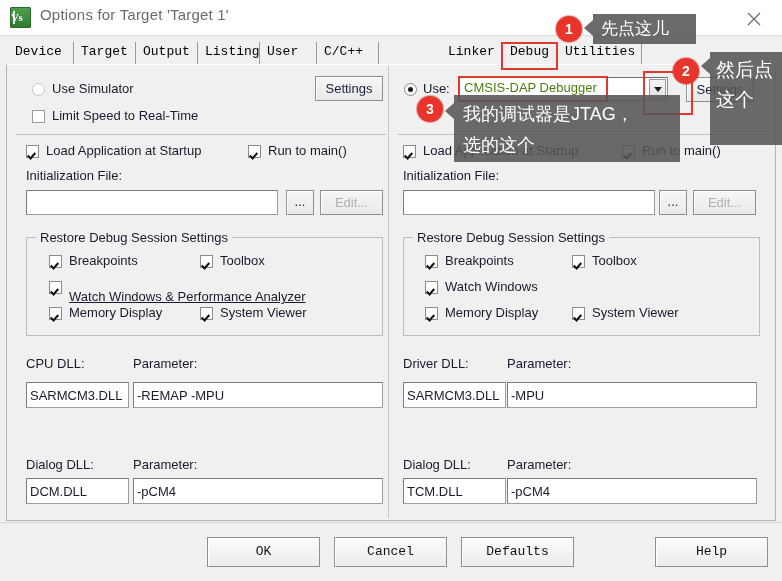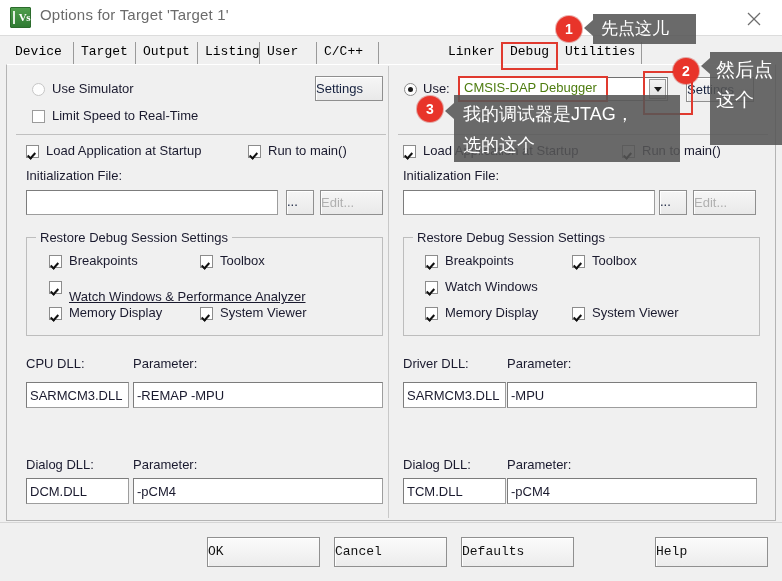--- a/index.html
+++ b/index.html
@@ -41,21 +41,21 @@
   }
   .app-icon .glyph {
     position: absolute;
     left: 0; top: 0;
     width: 100%; height: 100%;
     color: #ffffff;
     font-size: 11px;
     font-family: "Liberation Serif", serif;
     font-weight: bold;
     line-height: 19px;
-    text-align: right;
+    text-align: left;
     letter-spacing: -0.5px;
   }
   .app-icon .bar-l {
     position: absolute;
     left: 2px; top: 3px;
     width: 2px; height: 13px;
     background: rgba(255,255,255,0.85);
   }
   .title-text {
     position: absolute;
@@ -169,21 +169,21 @@
 
   
   .btn {
     position: absolute;
     background: linear-gradient(180deg,#f6f6f6 0%, #e9e9e9 100%);
     border: 1px solid #8f8f8f;
     box-sizing: border-box;
     font-family: "Liberation Sans", sans-serif;
     font-size: 13px;
     color: #16213e;
-    text-align: left;
+    text-align: center;
     cursor: default;
     box-shadow: inset 1px 1px 0 #ffffff;
   }
   .btn.disabled { color: #b0b0b0; }
   .btn.mono {
     font-family: "Liberation Mono", monospace;
     font-size: 13px;
     color: #111;
     background: linear-gradient(180deg,#fbfbfb 0%, #ececec 100%);
     border: 1px solid #909090;

